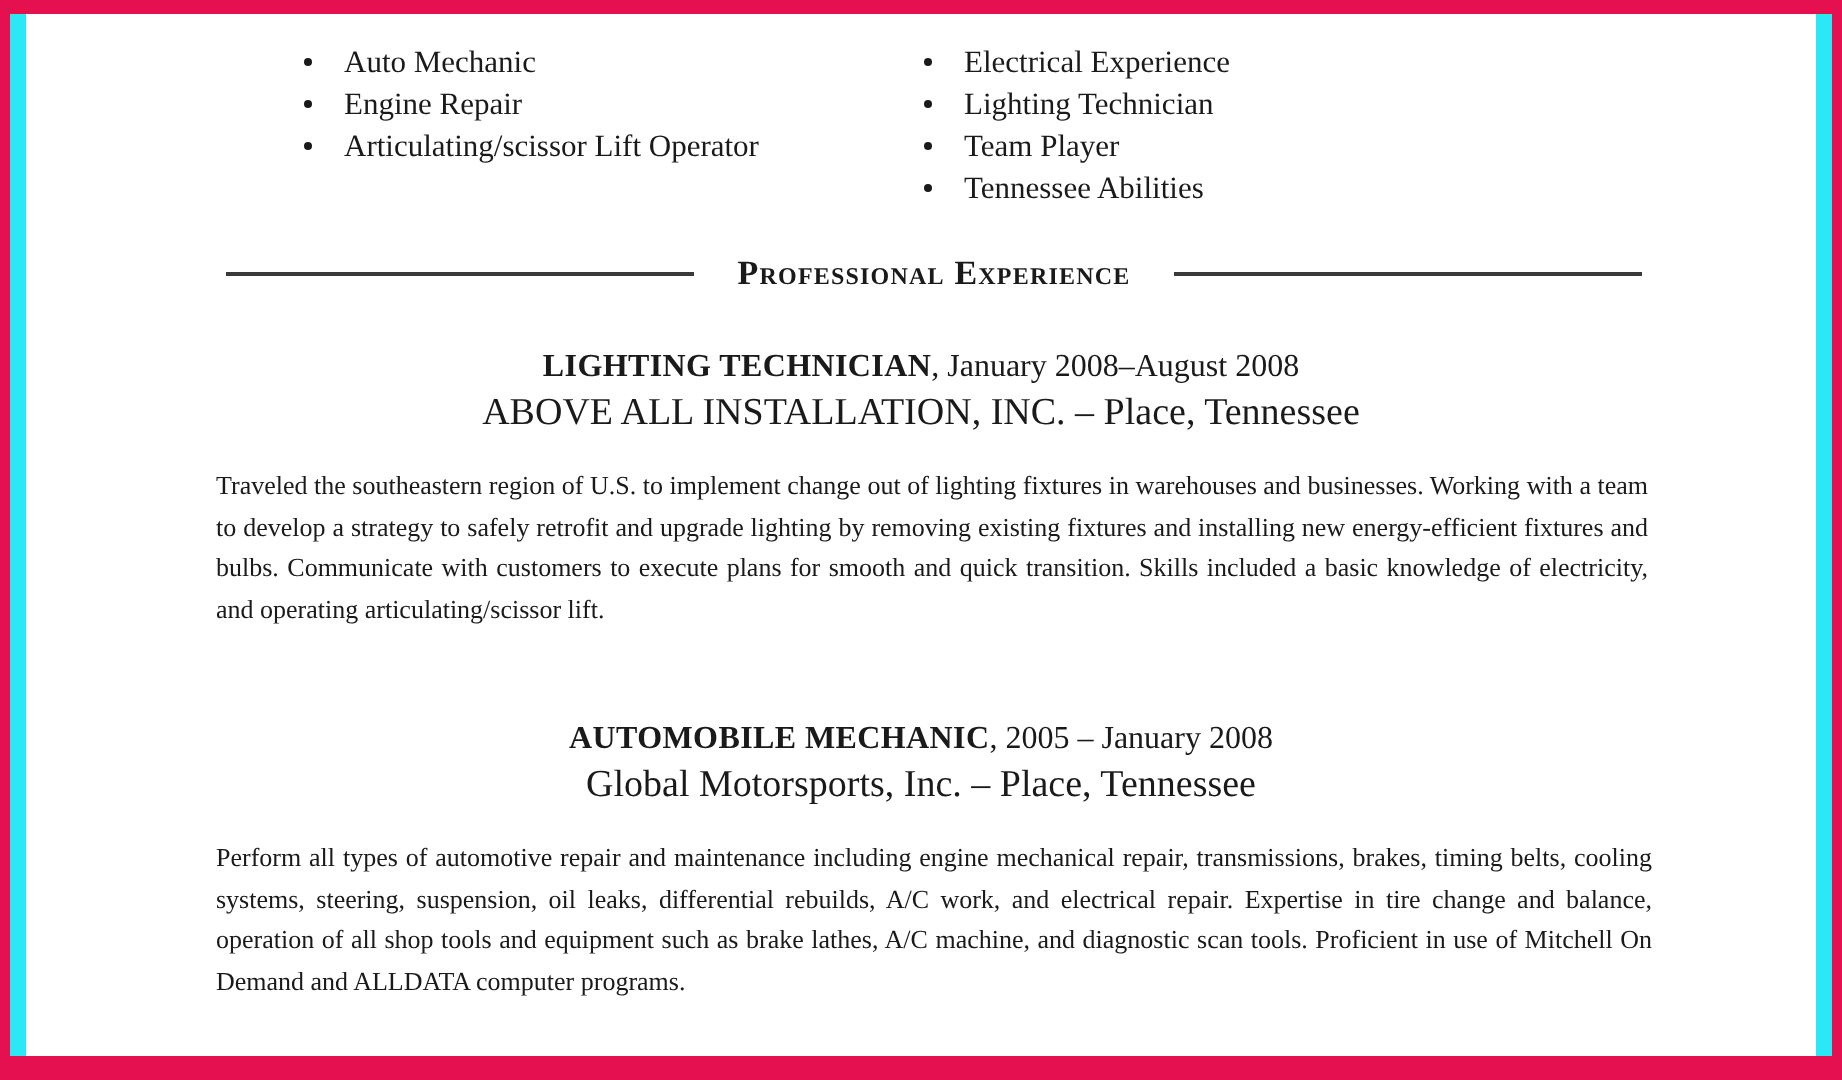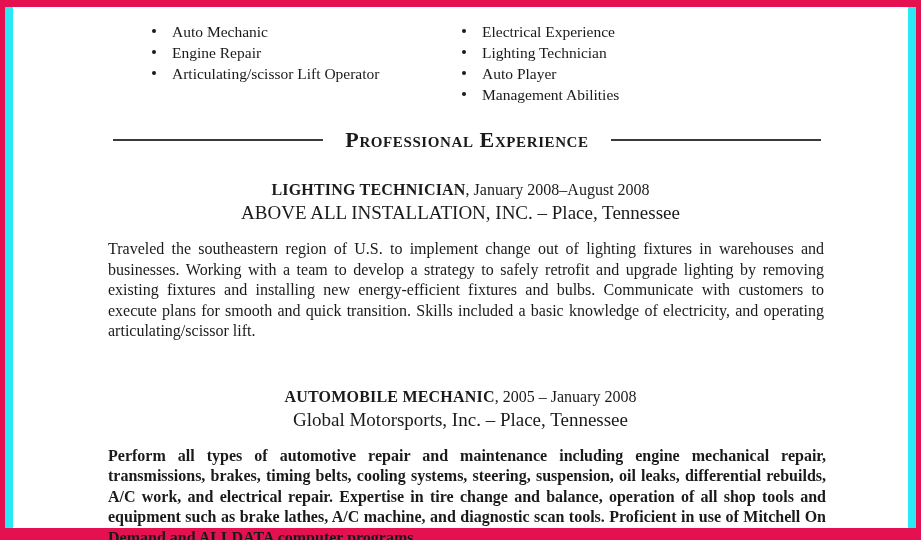--- a/index.html
+++ b/index.html
@@ -89,21 +89,21 @@
   }
   .section-heading .rule {
     flex: 1 1 auto;
     height: 2px;
     background: #3a3a3a;
   }
   .section-heading .rule.left  { margin-right: 22px; }
   .section-heading .rule.right { margin-left: 22px; }
   .section-heading .title {
     flex: 0 0 auto;
-    font-size: 22px;
+    font-size: 17px;
     font-weight: bold;
     font-variant: small-caps;
     letter-spacing: 0.6px;
     white-space: nowrap;
   }
 
   
   .job { margin-top: 26px; }
   .job.second { margin-top: 44px; }
   .job-line {
@@ -117,25 +117,25 @@
   }
   .job-meta { font-weight: normal; }
   .job-company {
     text-align: center;
     font-size: 19px;
     line-height: 23px;
   }
   .job-desc {
     margin: 15px 0 0 0;
     padding: 0 84px 0 95px;
-    font-size: 16px;
+    font-size: 13px;
     line-height: 20.5px;
     text-align: justify;
   }
-  .job.second .job-desc { padding-right: 82px; font-weight: bold; }
+  .job.second .job-desc { padding-right: 82px; }
 </style>
 </head>
 <body>
 
 <div id="page">
 
   <div class="frame-band band-top" style="background: rgb(228, 16, 79);"></div>
   <div class="frame-band band-bottom" style="background: rgb(228, 16, 79);"></div>
   <div class="frame-band band-left-outer" style="background: rgb(228, 16, 79);"></div>
   <div class="frame-band band-right-outer" style="background: rgb(228, 16, 79);"></div>
@@ -149,22 +149,22 @@
         <ul class="bullets">
           <li><span class="dot"></span><span>Auto Mechanic</span></li>
           <li><span class="dot"></span><span>Engine Repair</span></li>
           <li><span class="dot"></span><span>Articulating/scissor Lift Operator</span></li>
         </ul>
       </div>
       <div class="skills-col right">
         <ul class="bullets">
           <li><span class="dot"></span><span>Electrical Experience</span></li>
           <li><span class="dot"></span><span>Lighting Technician</span></li>
-          <li><span class="dot"></span><span>Auto Player</span></li>
-          <li><span class="dot"></span><span>Management Abilities</span></li>
+          <li><span class="dot"></span><span>Team Player</span></li>
+          <li><span class="dot"></span><span>Tennessee Abilities</span></li>
         </ul>
       </div>
     </div>
 
     <div class="section-heading">
       <div class="rule left"></div>
       <div class="title">Professional Experience</div>
       <div class="rule right"></div>
     </div>
 

